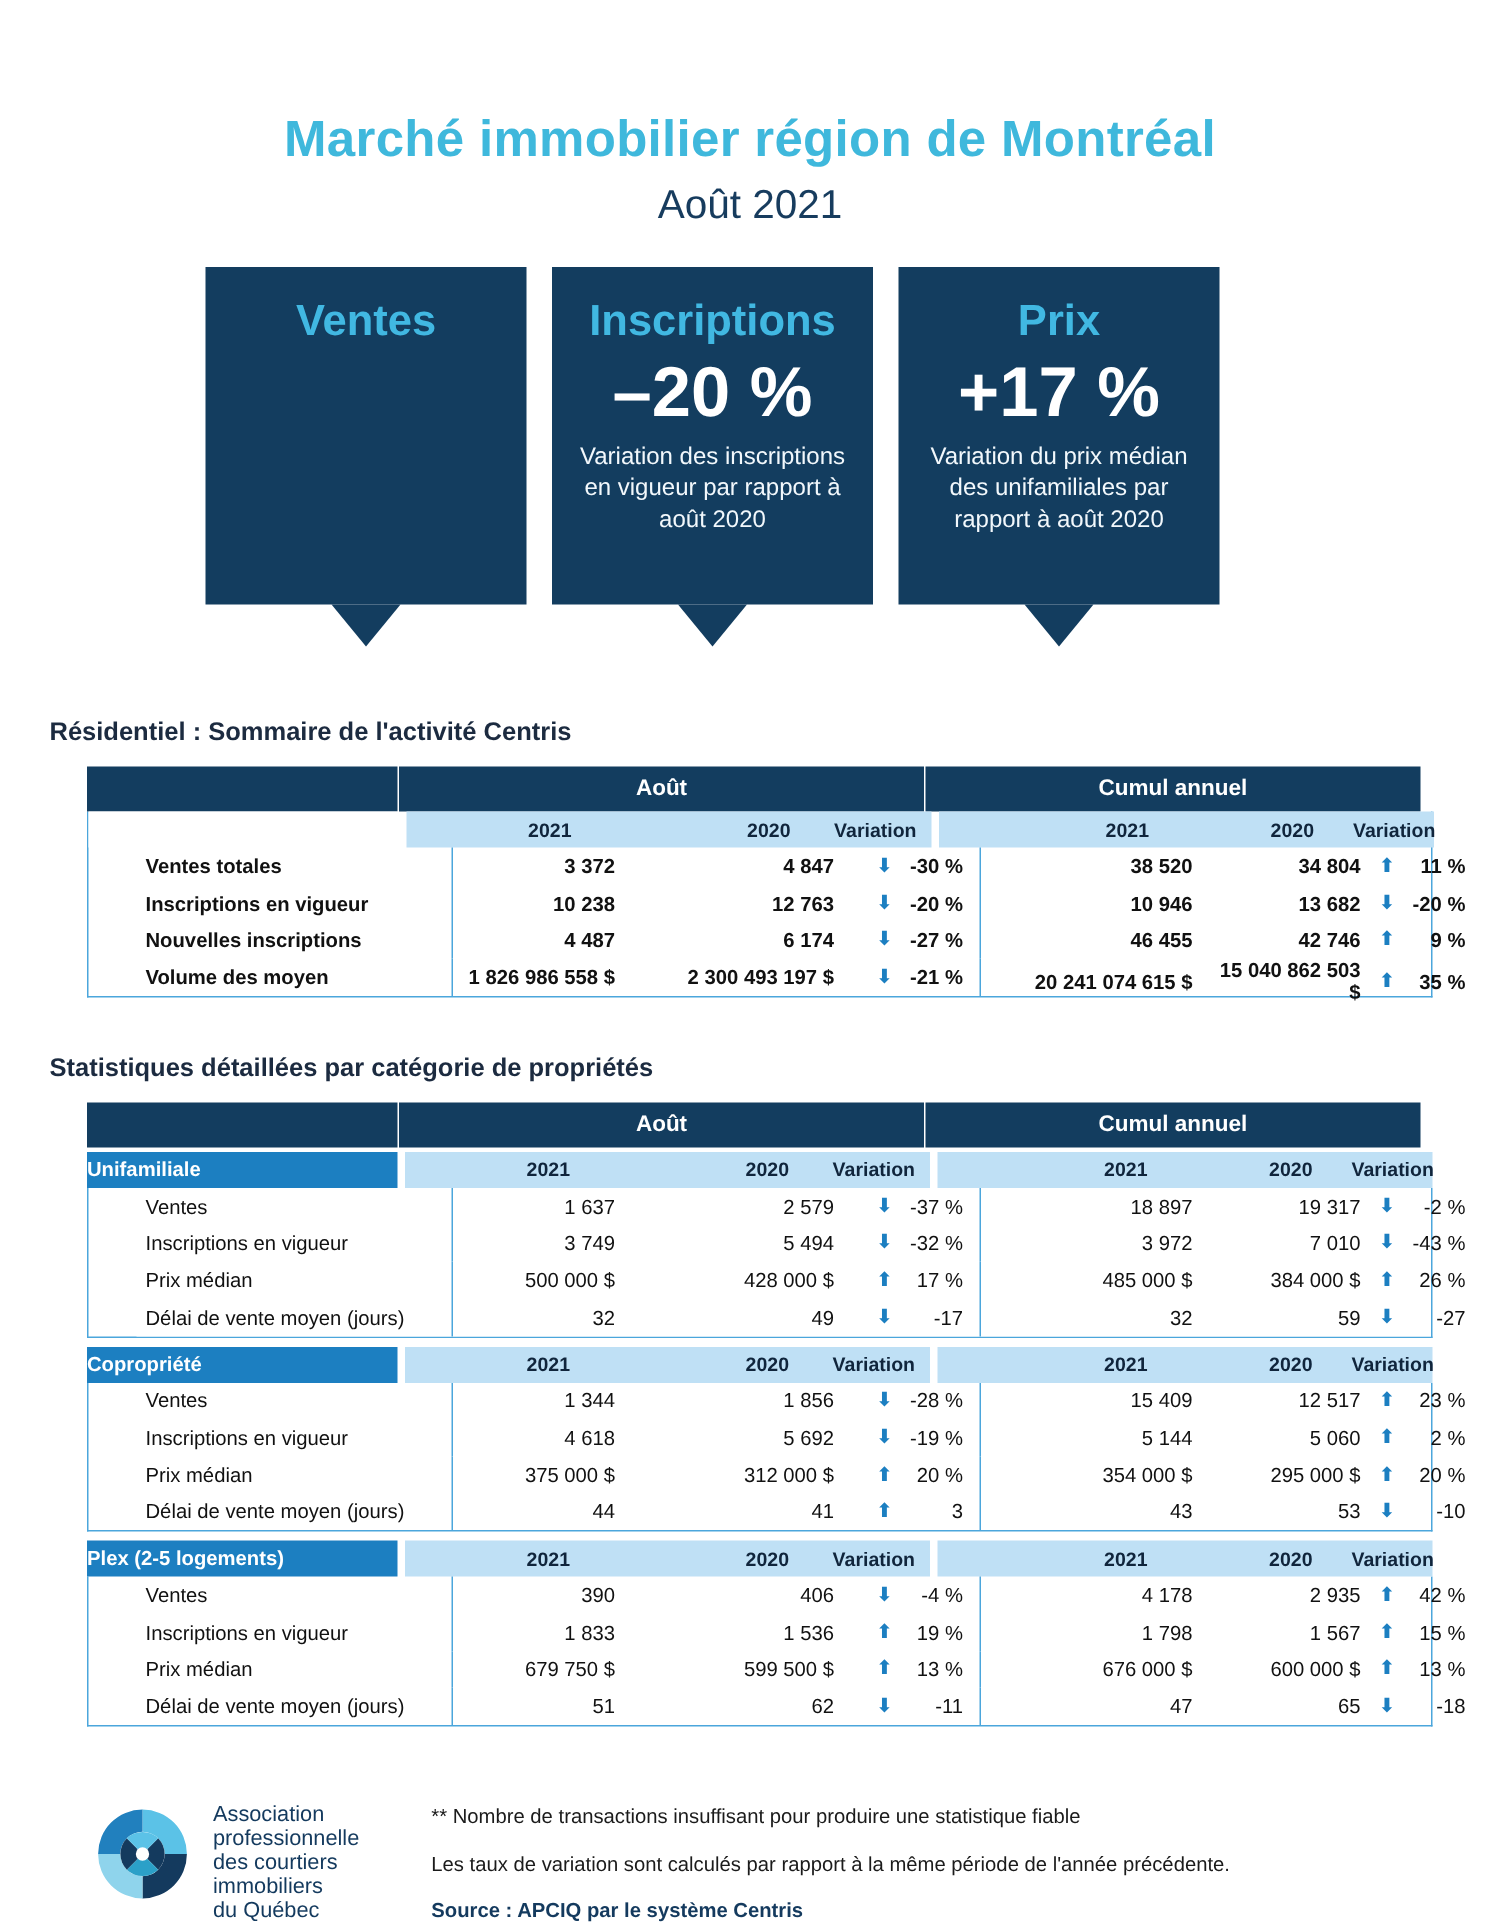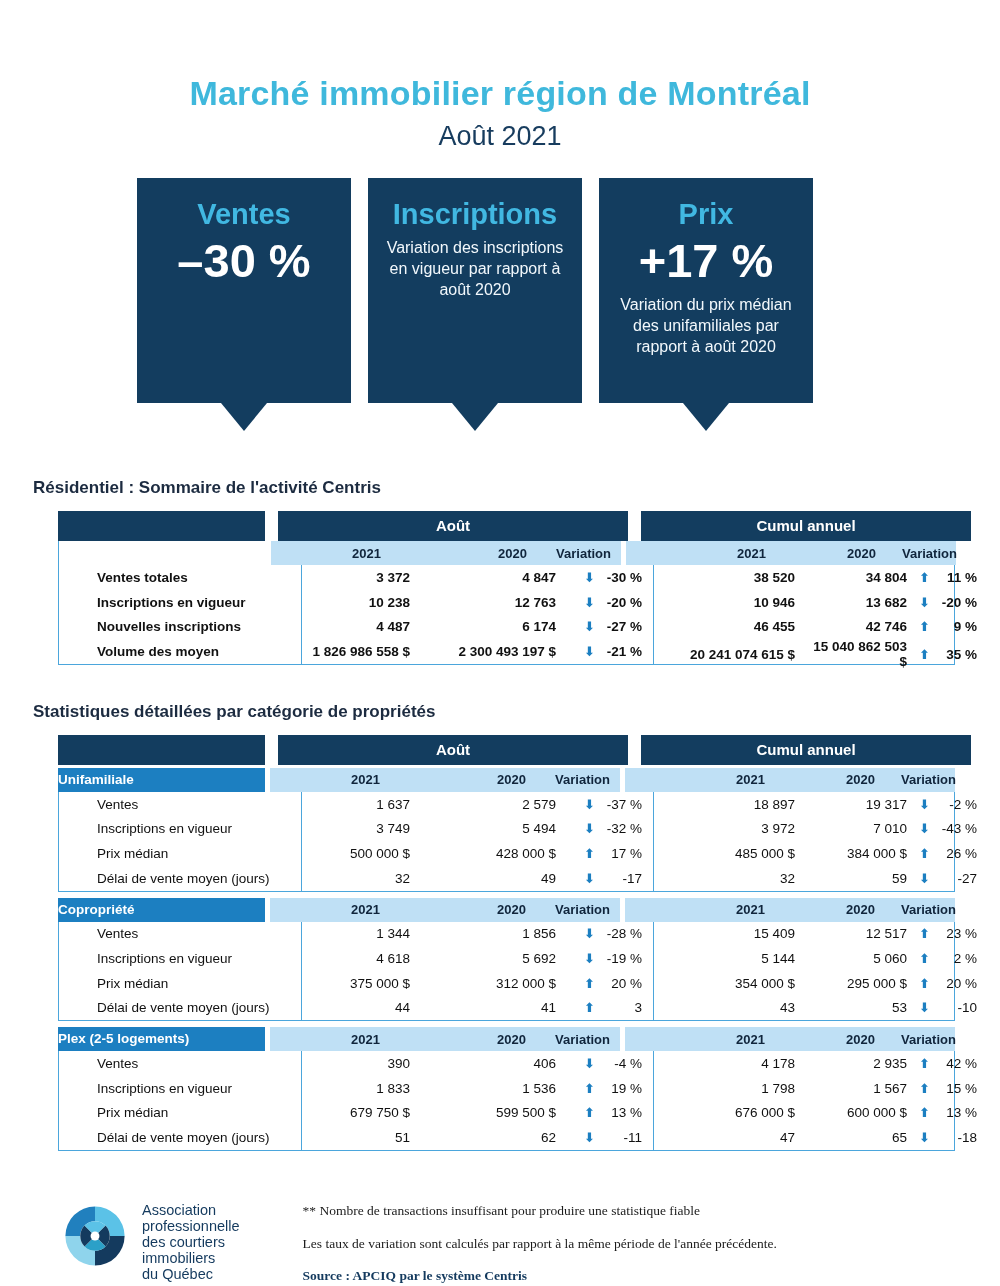--- a/index.html
+++ b/index.html
@@ -27,21 +27,21 @@
   .callout .co-head { margin-top:20px; font-size:29px; font-weight:bold; color:#41b8e2; }
   .callout .co-val  { margin-top:2px; font-size:47px; font-weight:bold; color:#ffffff; }
   .callout .co-desc { margin:6px auto 0; width:196px; font-size:16px; line-height:1.32; color:#f2f8fc; }
 
   
   .section-title { margin:75px 0 0 33px; font-size:17px; font-weight:bold; color:#1c2b40; }
   .section-title.second { margin-top:37px; }
 
   
   .tbl { width:897px; margin:13px 0 0 58px; font-size:13.5px; }
-  .band { display:grid; grid-template-columns:207px 350px 330px; column-gap:13px; }
+  .band { display:grid; grid-template-columns:207px 350px 330px; column-gap:1px; }
   .band .cell-blank { background:#133d5f; }
   .band .cell-group {
     background:#133d5f; color:#ffffff; font-weight:bold; font-size:15px;
     text-align:center; line-height:30px; height:30px;
   }
   .subband { display:grid; grid-template-columns:207px 350px 330px; column-gap:5px; margin-top:0; }
   .subband .cell-empty { background:#ffffff; }
   .subband .cell-cat {
     background:#1c7fc1; color:#ffffff; font-weight:bold; font-size:13.5px;
     text-align:left; line-height:24px; height:24px;
@@ -62,39 +62,39 @@
   .grp-c { grid-template-columns:151px 112px 70px; }
   .num { text-align:right; padding-right:10px; color:#111; }
   .varc { display:flex; justify-content:flex-end; align-items:center; gap:7px; padding-right:10px; }
   .arrow { color:#1c7fc1; font-family:"DejaVu Sans", sans-serif; font-size:13px; font-weight:bold; line-height:1; }
   .pct { min-width:40px; text-align:right; color:#111; }
 
   
   .footer { display:flex; margin:48px 0 0 58px; }
   .logo-wrap { display:flex; }
   .logo-text { margin-left:10px; margin-top:4px; font-size:14.5px; font-weight:normal; color:#143a5e; line-height:1.1; }
-  .notes { margin-left:63px; margin-top:4px; width:600px; font-size:13.5px; color:#1b1b1b;font-family:Liberation Serif, serif; }
+  .notes { margin-left:48px; margin-top:4px; width:600px; font-size:13.5px; color:#1b1b1b; }
   .note2 { margin-top:17px; }
   .source { margin-top:16px; font-weight:bold; color:#143a5e; }
 </style>
 </head>
 <body>
 
 <div class="page-head">
   <div class="main-title">Marché immobilier région de Montréal</div>
   <div class="sub-title">Août 2021</div>
 </div>
 
 <div class="callouts">
   <div class="callout">
     <div class="co-head">Ventes</div>
-    <div class="co-val">–30 %</div>
   </div>
   <div class="callout">
     <div class="co-head">Inscriptions</div>
+    <div class="co-val">–20 %</div>
     <div class="co-desc">Variation des inscriptions en vigueur par rapport à août 2020</div>
   </div>
   <div class="callout">
     <div class="co-head">Prix</div>
     <div class="co-val">+17 %</div>
     <div class="co-desc">Variation du prix médian des unifamiliales par rapport à  août 2020</div>
   </div>
 </div>
 
 <div class="section-title">Résidentiel : Sommaire de l'activité Centris</div>

